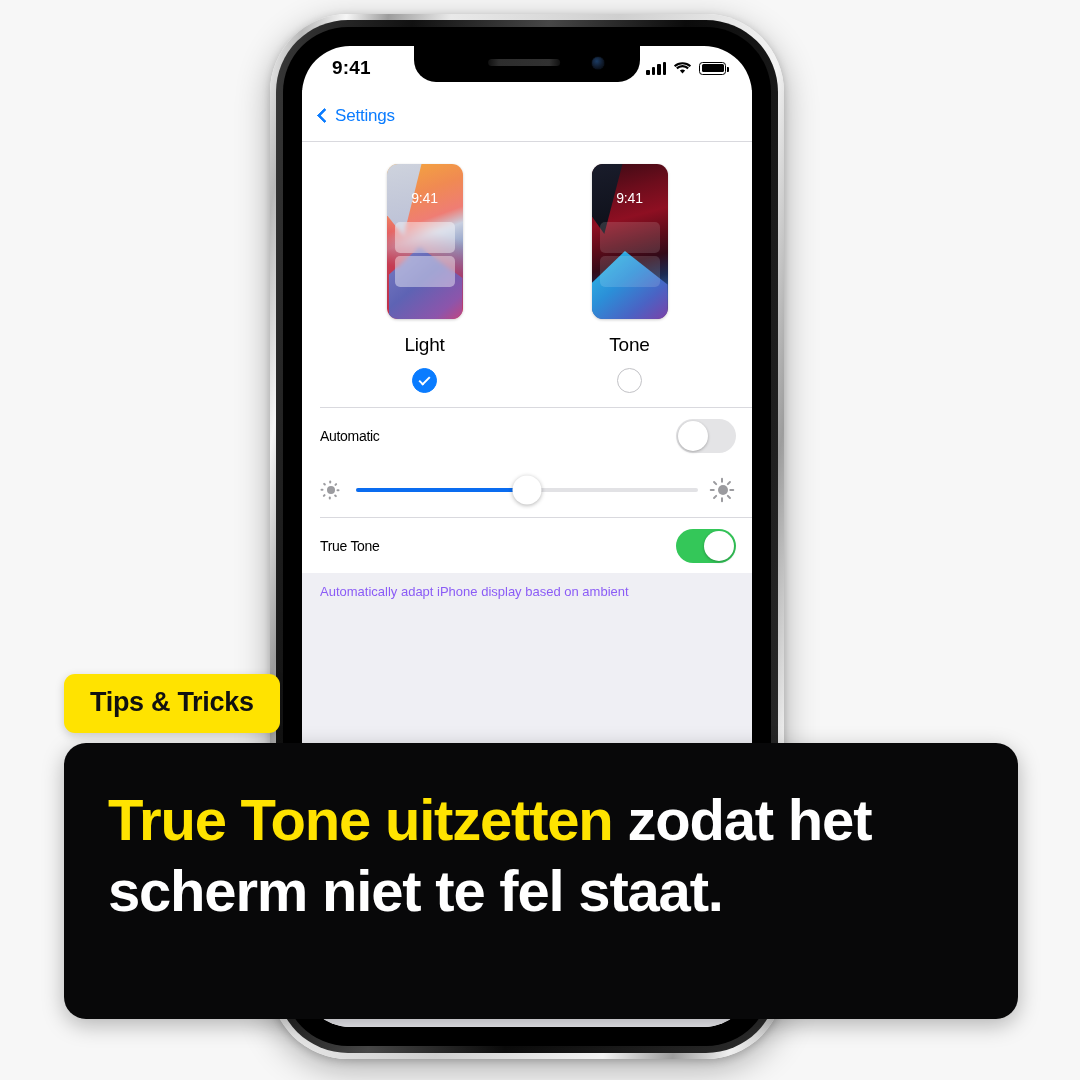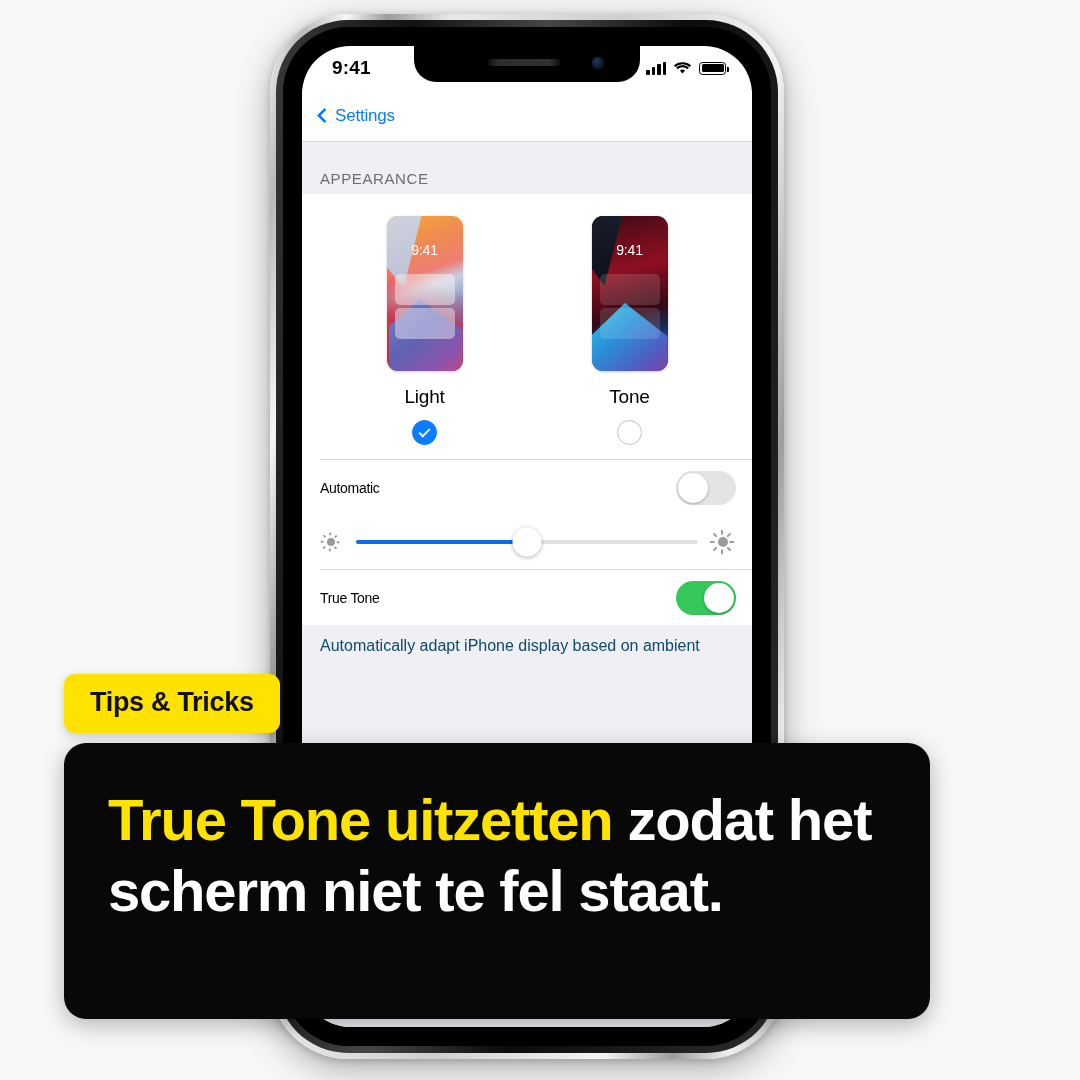--- a/index.html
+++ b/index.html
@@ -201,39 +201,39 @@
   .sun-lg .core { width: 10px; height: 10px; }
   .sun-lg .ray { width: 2px; height: 4.5px; margin-left: -1px; }
   .track { flex: 1; height: 4px; background: #e2e2e5; border-radius: 2px; position: relative; }
   .fill { position: absolute; left: 0; top: 0; height: 100%; background: #0a6cf0; border-radius: 2px; }
   .thumb-dot {
     position: absolute; top: 50%; width: 29px; height: 29px; border-radius: 50%; background: #fff;
     transform: translate(-50%,-50%); box-shadow: 0 1px 4px rgba(0,0,0,.30);
   }
 
   .footnote {
-    font-size: 16px; color: #0c4a6e; line-height: 1.35;
+    font-size: 13px; color: #8b5cf6; line-height: 1.35;
     padding: 10px 18px 0; background: #efeff4;
   }
 
   
   .home-ind {
     position: absolute; bottom: 9px; left: 50%; transform: translateX(-50%);
     width: 148px; height: 5px; border-radius: 3px; background: #000; opacity: .85; z-index: 25;
   }
 
   
   .badge {
     position: absolute; left: 64px; top: 674px;
     background: #ffe300; color: #111; font-weight: bold; font-size: 27px;
     padding: 13px 26px 15px; border-radius: 11px; letter-spacing: -.3px;
     box-shadow: 0 3px 10px rgba(0,0,0,.18); z-index: 60;
   }
   .caption {
-    position: absolute; left: 64px; top: 743px; width: 866px; height: 276px;
+    position: absolute; left: 64px; top: 743px; width: 954px; height: 276px;
     background: #080809; border-radius: 22px; z-index: 55;
     padding: 42px 44px 0;
     box-shadow: 0 6px 22px rgba(0,0,0,.28);
   }
   .caption p {
     font-size: 58px; font-weight: bold; color: #fff; line-height: 1.22;
     letter-spacing: -1.2px;
   }
   .caption .hl { color: #ffe300; }
 </style>
@@ -280,21 +280,20 @@
 
       <div class="navbar">
         <div class="back">
           <span class="chev"></span>
           <span class="back-label">Settings</span>
         </div>
       </div>
 
       <div class="content">
 
-        <div class="group-hdr">APPEARANCE</div>
 
         <div class="card">
           <div class="appearance">
 
             <div class="appear-opt">
               <div class="thumb thumb-light">
                 <span class="tri-l"></span>
                 <span class="tri-b"></span>
                 <div class="t-time">9:41</div>
                 <span class="notif n1"></span>

